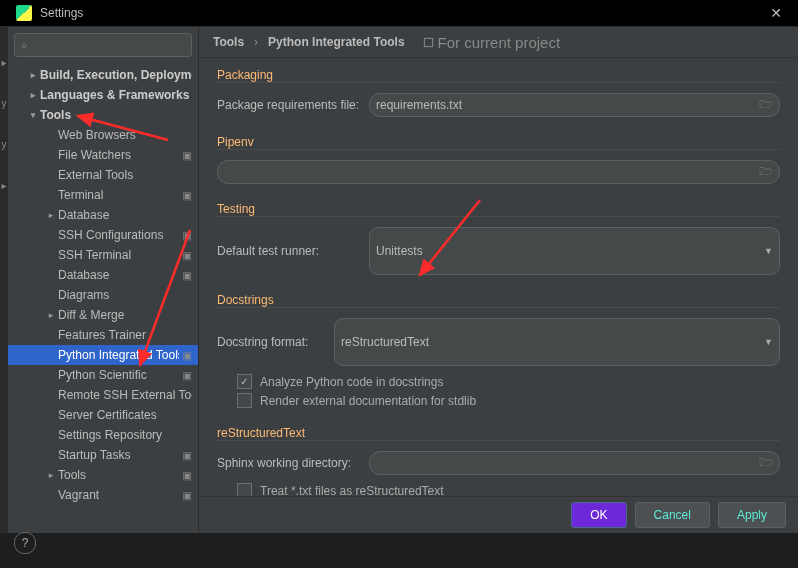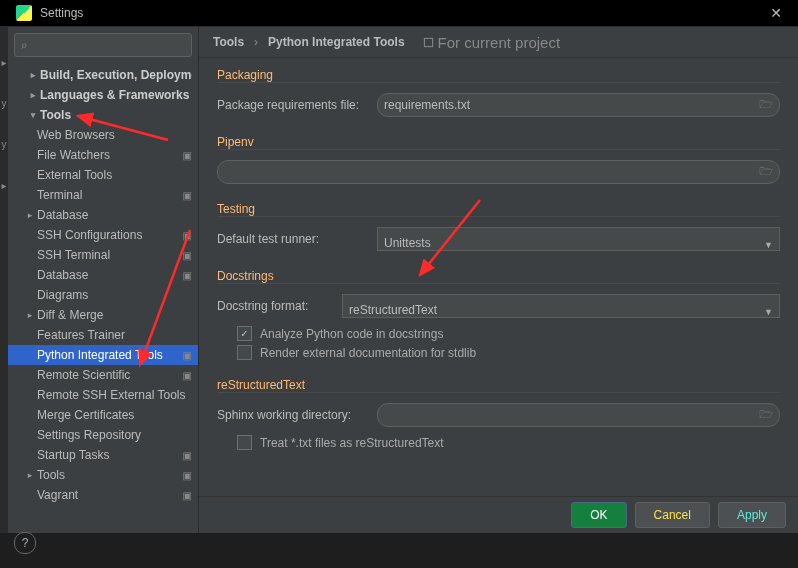--- a/index.html
+++ b/index.html
@@ -11,43 +11,43 @@
 .leftgutter span{color:#888;font-size:10px}
 .sidebar{width:190px;background:#3c3f41;border-right:1px solid #2b2b2b;display:flex;flex-direction:column}
 .search{margin:6px;height:22px;background:#45494a;border:1px solid #5e6060;border-radius:3px;display:flex;align-items:center;padding:0 6px;color:#888}
 .tree{flex:1;overflow:hidden;padding:2px 0}
 .tree .row{height:20px;display:flex;align-items:center;padding-right:6px;cursor:pointer;position:relative}
 .tree .row.sel{background:#2f65ca;color:#fff}
 .tree .lbl{flex:1;white-space:nowrap;overflow:hidden}
 .tree .chev{width:14px;text-align:center;color:#999;font-size:9px}
 .tree .ovr{color:#888;font-size:10px;margin-left:4px}
 .tree .d1{padding-left:18px}
-.tree .d2{padding-left:15px}
+.tree .d2{padding-left:36px}
 .tree .bold{font-weight:600;color:#ccc}
 .help{position:absolute;left:14px;bottom:14px;width:20px;height:20px;border-radius:10px;border:1px solid #666;display:flex;align-items:center;justify-content:center;color:#aaa;cursor:pointer}
 .main{flex:1;background:#3c3f41;display:flex;flex-direction:column}
 .mheader{height:30px;display:flex;align-items:center;padding:0 14px;gap:10px;border-bottom:1px solid #323232}
 .crumb{color:#bbb;font-weight:600}
 .sep{color:#888}
 .scope{color:#888;display:flex;align-items:center;gap:4px;margin-left:8px;font-size:15px}
 .scope svg{width:11px;height:11px}
 .content{flex:1;padding:10px 18px 6px 18px;overflow:hidden;color:#aaa}
 .section{margin-bottom:18px}
 .section h4{margin:0 0 10px 0;font-weight:400;color:#fdba74;border-bottom:1px solid #4a4a4a;font-size:12px}
-.frow{display:flex;align-items:center;gap:10px;margin-bottom:8px}
+.frow{display:flex;align-items:center;gap:2px;margin-bottom:8px}
 .frow label{width:150px;color:#bbb}
 .txt{flex:1;height:22px;background:#45494a;border:1px solid #5e6060;border-radius:11px;padding:0 6px;color:#bbb;display:flex;align-items:center;position:relative}
 .txt .folder{position:absolute;right:6px;color:#888;font-size:11px}
-.sel-box{flex:1;height:22px;background:#45494a;border:1px solid #5e6060;border-radius:0;padding:0 6px;color:#bbb;display:flex;align-items:flex-end;position:relative}
+.sel-box{flex:1;height:22px;background:#45494a;border:1px solid #5e6060;border-radius:9px;padding:12px 6px;color:#bbb;display:flex;align-items:center;position:relative}
 .sel-box .arrow{position:absolute;right:6px;color:#aaa;font-size:9px}
 .cbrow{display:flex;align-items:center;gap:8px;margin:4px 0 4px 0;padding-left:20px}
 .cb{width:13px;height:13px;border:1px solid #6e6e6e;background:#43494a;display:flex;align-items:center;justify-content:center;font-size:10px;color:#bbb}
 .footer{height:36px;border-top:1px solid #323232;display:flex;align-items:center;justify-content:flex-end;padding:0 12px;gap:8px}
-.btn{height:24px;padding:0 18px;background:#4c5052;border:1px solid #5e6060;border-radius:3px;color:#fde047;display:flex;align-items:center;cursor:pointer}
-.btn.primary{background:#15803d;border-color:#4a688c;color:#fff}
+.btn{height:24px;padding:0 18px;background:#4c5052;border:1px solid #5e6060;border-radius:3px;color:#5eead4;display:flex;align-items:center;cursor:pointer}
+.btn.primary{background:#6d28d9;border-color:#4a688c;color:#fff}
 .btn.disabled{color:#5eead4}
 .arrow-anno{position:absolute;pointer-events:none}
 </style>
 </head>
 <body>
 
 <div class="titlebar">
   <div class="logo"></div>
   <span>Settings</span>
   <span class="close">✕</span>
@@ -127,30 +127,30 @@
           <span class="chev"></span>
           <span class="lbl">Features Trainer</span>
         </div>
         <div class="row d2 sel">
           <span class="chev"></span>
           <span class="lbl">Python Integrated Tools</span>
           <span class="ovr">▣</span>
         </div>
         <div class="row d2">
           <span class="chev"></span>
-          <span class="lbl">Remote Scientific</span>
+          <span class="lbl">Python Scientific</span>
           <span class="ovr">▣</span>
         </div>
         <div class="row d2">
           <span class="chev"></span>
           <span class="lbl">Remote SSH External Tools</span>
         </div>
         <div class="row d2">
           <span class="chev"></span>
-          <span class="lbl">Merge Certificates</span>
+          <span class="lbl">Server Certificates</span>
         </div>
         <div class="row d2">
           <span class="chev"></span>
           <span class="lbl">Settings Repository</span>
         </div>
         <div class="row d2">
           <span class="chev"></span>
           <span class="lbl">Startup Tasks</span>
           <span class="ovr">▣</span>
         </div>

